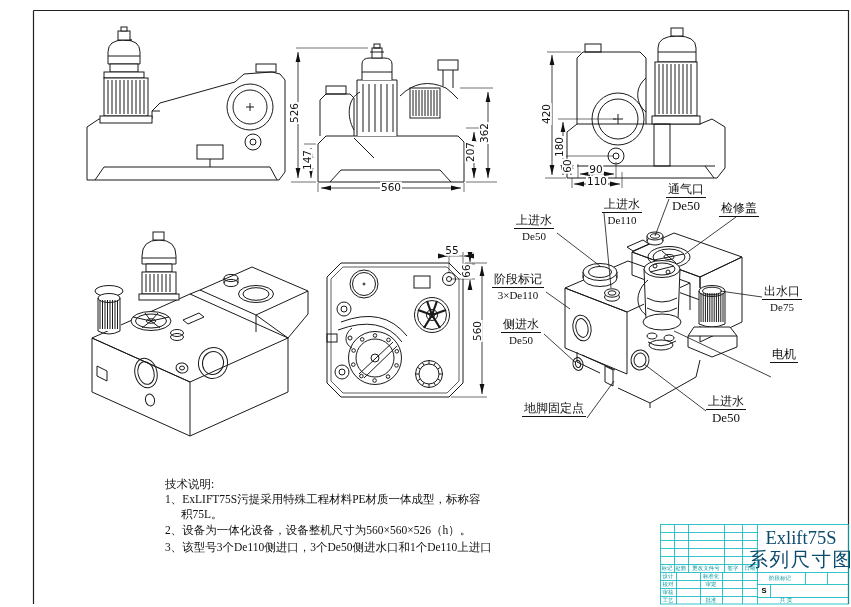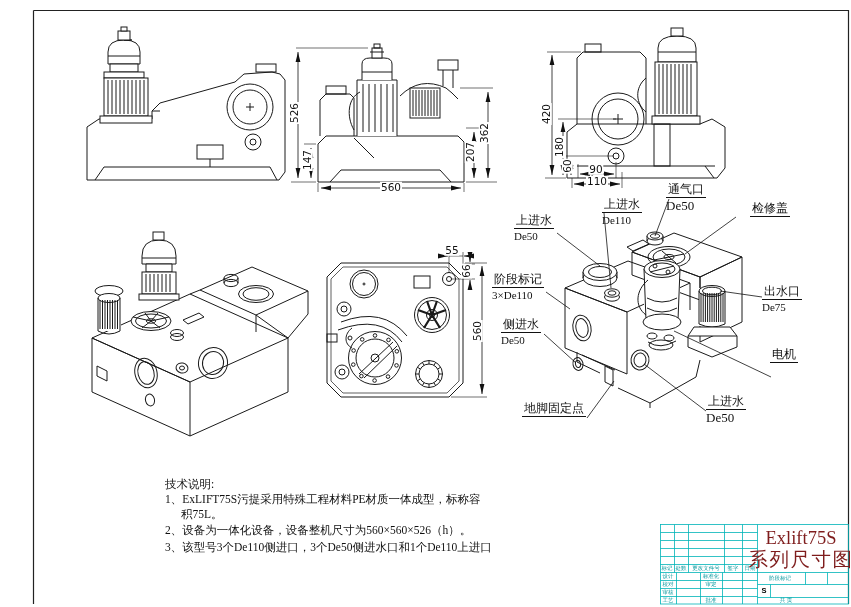--- a/index.html
+++ b/index.html
@@ -3,31 +3,31 @@
 <meta charset="utf-8">
 <style>
 *{margin:0;padding:0;box-sizing:border-box}
 html,body{width:851px;height:607px;background:#fff;overflow:hidden;position:relative;
   font-family:"Liberation Serif",serif;}
 #canvas{position:absolute;left:0;top:0;width:851px;height:607px}
 svg{position:absolute;left:0;top:0}
 .dimlab{position:absolute;font-family:"DejaVu Sans",sans-serif;font-size:10.5px;color:#111;
   background:#fff;line-height:1;padding:0 1px;transform:translate(-50%,-50%);white-space:nowrap}
 .rot{transform:translate(-50%,-50%) rotate(-90deg)}
-.callout{position:absolute;color:#111;line-height:1.12;white-space:nowrap}
+.callout{position:absolute;text-align:center;color:#111;line-height:1.12;white-space:nowrap}
 .c-title{font-size:12px;border-bottom:1px solid #111;padding:0 2px 1px}
 .c-sub{font-size:11px;padding-top:1px}
 .c-big .c-sub{font-size:13px}
 .notes{position:absolute;left:165px;top:477px;color:#111;font-size:11.5px;line-height:15.2px;white-space:nowrap}
 .notes .ind{padding-left:16px}
 .notes .gap{margin-top:2px}
 .tb-text{position:absolute;color:#0b9aa0;font-size:5.5px;line-height:1;
   transform:translate(-50%,-50%);white-space:nowrap;font-family:"Liberation Sans",sans-serif}
 .tb-s{font-size:7.5px;font-weight:bold;color:#000}
-.tb-big{position:absolute;color:#7f1d1d;transform:translate(-50%,-50%);white-space:nowrap}
+.tb-big{position:absolute;color:#0c4a6e;transform:translate(-50%,-50%);white-space:nowrap}
 .tb-product{font-size:18.5px}
 .tb-series{font-size:19.5px;letter-spacing:1.5px}
 </style>
 </head>
 <body>
 
 <div id="canvas">
 
 <svg width="851" height="607" viewBox="0 0 851 607">
 <defs>
@@ -316,21 +316,21 @@
   <div class="c-sub">De50</div>
 </div>
 <div class="callout" style="left:602px;top:198px">
   <div class="c-title">上进水</div>
   <div class="c-sub">De110</div>
 </div>
 <div class="callout c-big" style="left:666px;top:183px">
   <div class="c-title">通气口</div>
   <div class="c-sub">De50</div>
 </div>
-<div class="callout" style="left:750px;top:202px">
+<div class="callout" style="left:719px;top:202px">
   <div class="c-title">检修盖</div>
 </div>
 <div class="callout" style="left:492px;top:273px">
   <div class="c-title">阶段标记</div>
   <div class="c-sub">3×De110</div>
 </div>
 <div class="callout" style="left:501px;top:318px">
   <div class="c-title">侧进水</div>
   <div class="c-sub">De50</div>
 </div>

